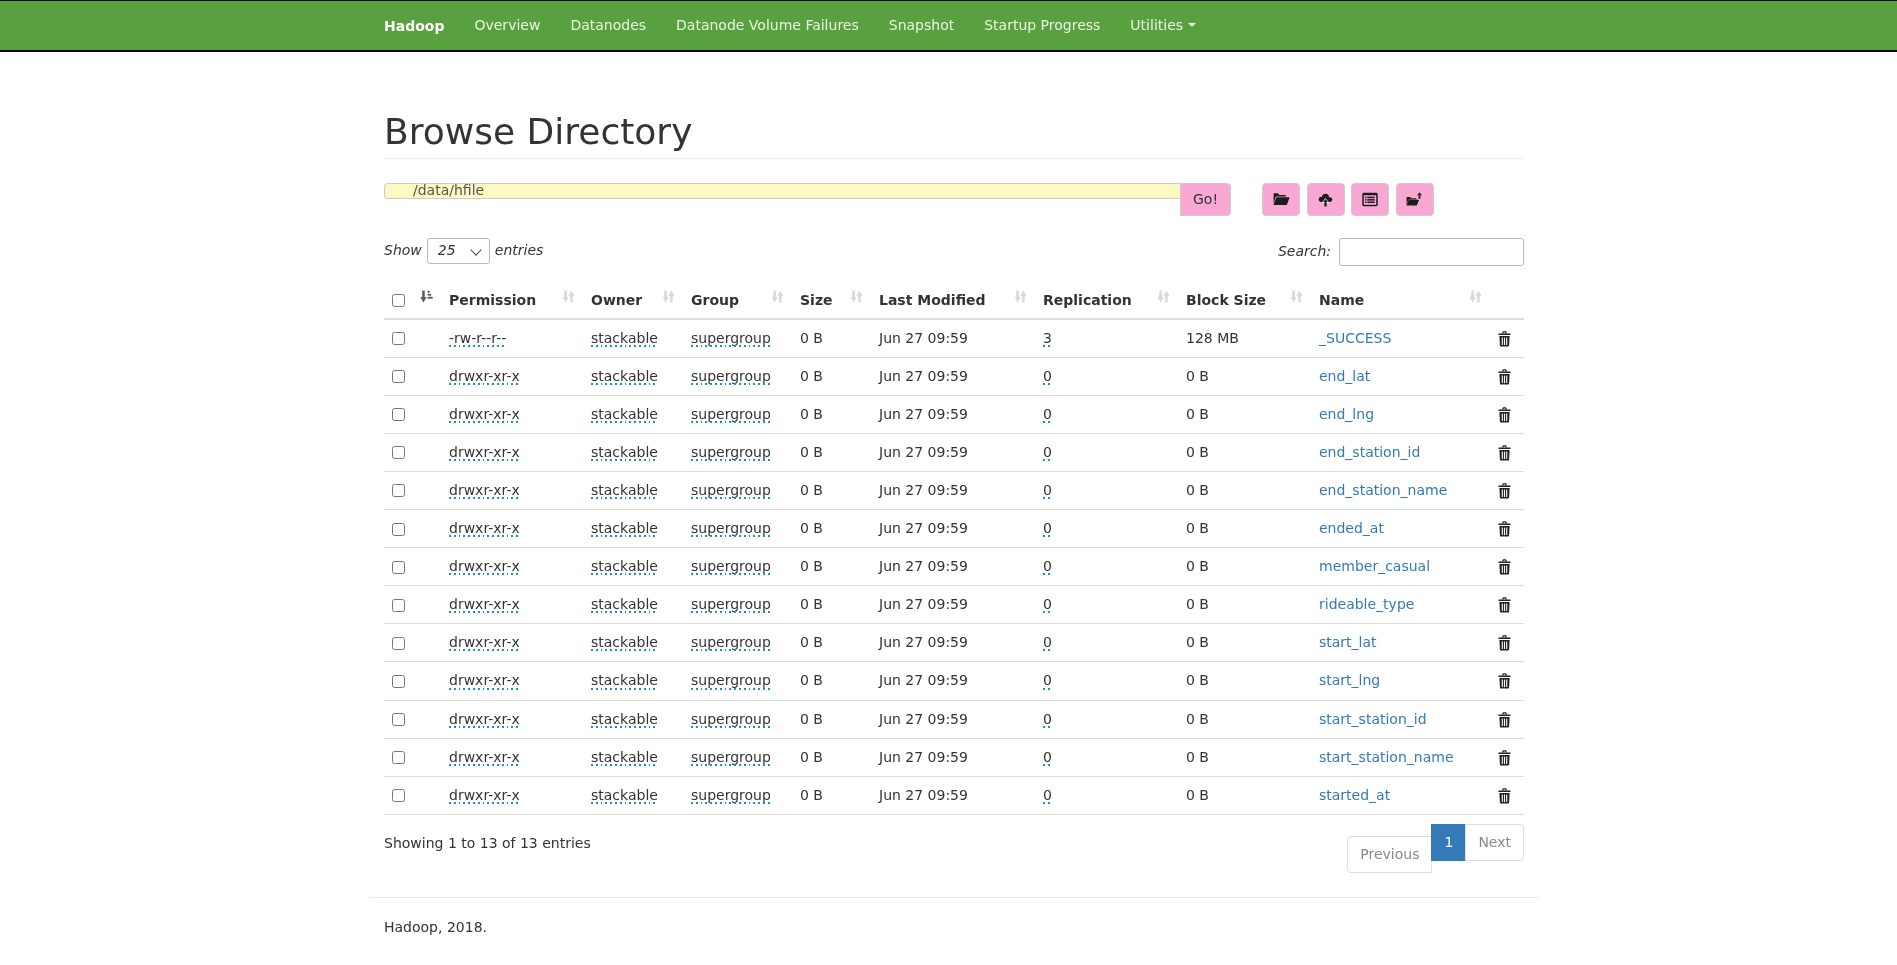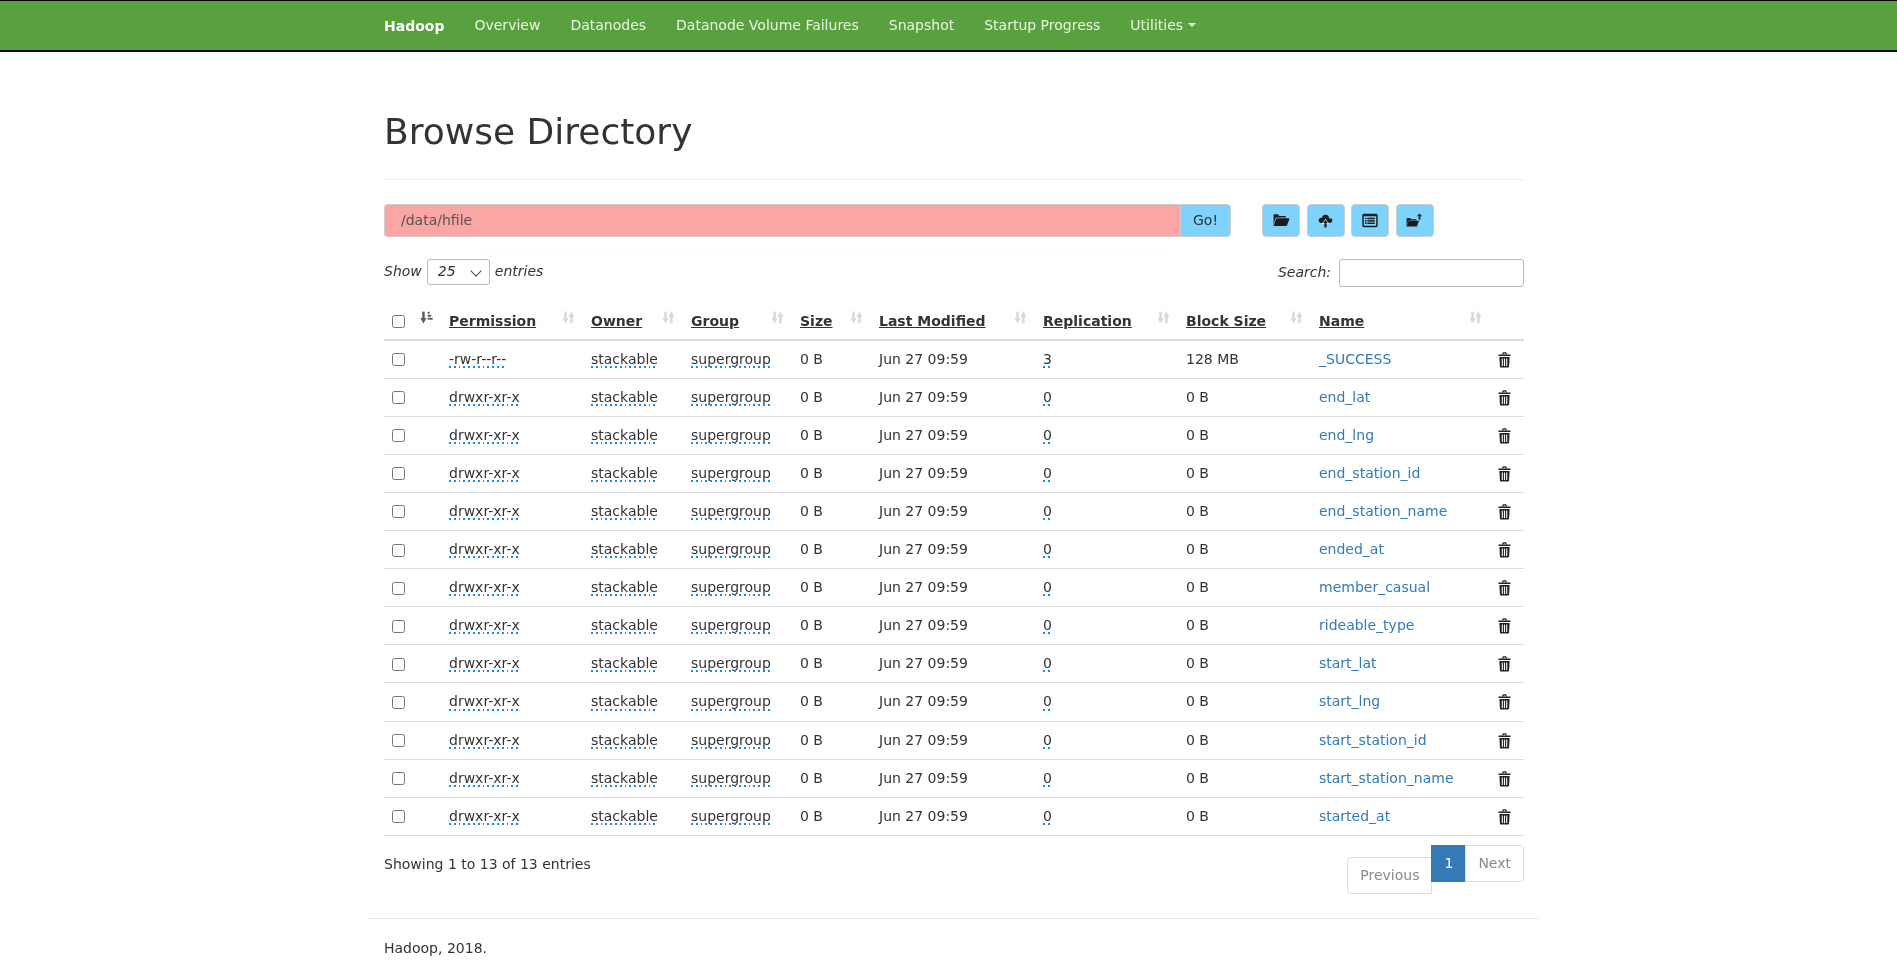--- a/index.html
+++ b/index.html
@@ -56,49 +56,49 @@
     border-left: 4px solid transparent;
   }
   
   .container {
     width: 1170px;
     margin-left: 369px;
     padding: 0 15px;
   }
   .page-header {
     margin: 60px 0 24px;
-    padding-bottom: 27px;
+    padding-bottom: 6px;
     border-bottom: 1px solid #eee;
   }
   .page-header h1 {
     margin: 0;
     font-size: 36px;
     font-weight: normal;
     line-height: 1.1;
     color: #333;
   }
   
   .form-row { display: flex; align-items: flex-start; }
   .input-group { display: flex; width: 847px; }
   .path-input {
     flex: 1;
-    height: 33px;
-    padding: 6px 16px;
+    height: 16px;
+    padding: 6px 28px;
     font: inherit;
     color: #555;
-    background: #fca5a5;
+    background: #fef9c3;
     border: 1px solid #ccc;
     border-right: none;
     border-radius: 4px 0 0 4px;
     outline: none;
   }
   .btn {
     font: inherit;
     color: #333;
-    background: #7dd3fc;
+    background: #f9a8d4;
     border: 1px solid #ccc;
     border-radius: 4px;
     cursor: pointer;
   }
   .btn-go {
     height: 33px;
     padding: 6px 12px;
     border-radius: 0 4px 4px 0;
   }
   .toolbar { margin-left: 31px; display: flex; gap: 6.5px; }
@@ -178,21 +178,20 @@
   table.explorer col.c11 { width: 34px; }
   table.explorer th {
     position: relative;
     text-align: left;
     font-weight: bold;
     padding: 8px;
     line-height: 20px;
     border-bottom: 2px solid #ddd;
     white-space: nowrap;
     cursor: pointer;
-    text-decoration: underline;
   }
   table.explorer td {
     padding: 9px 8px;
     line-height: 19.1px;
     border-top: 1px solid #ddd;
     border-bottom: 1px solid #ddd;
     white-space: nowrap;
     overflow: hidden;
   }
   table.explorer input[type="checkbox"] { margin: 0; vertical-align: middle; }

